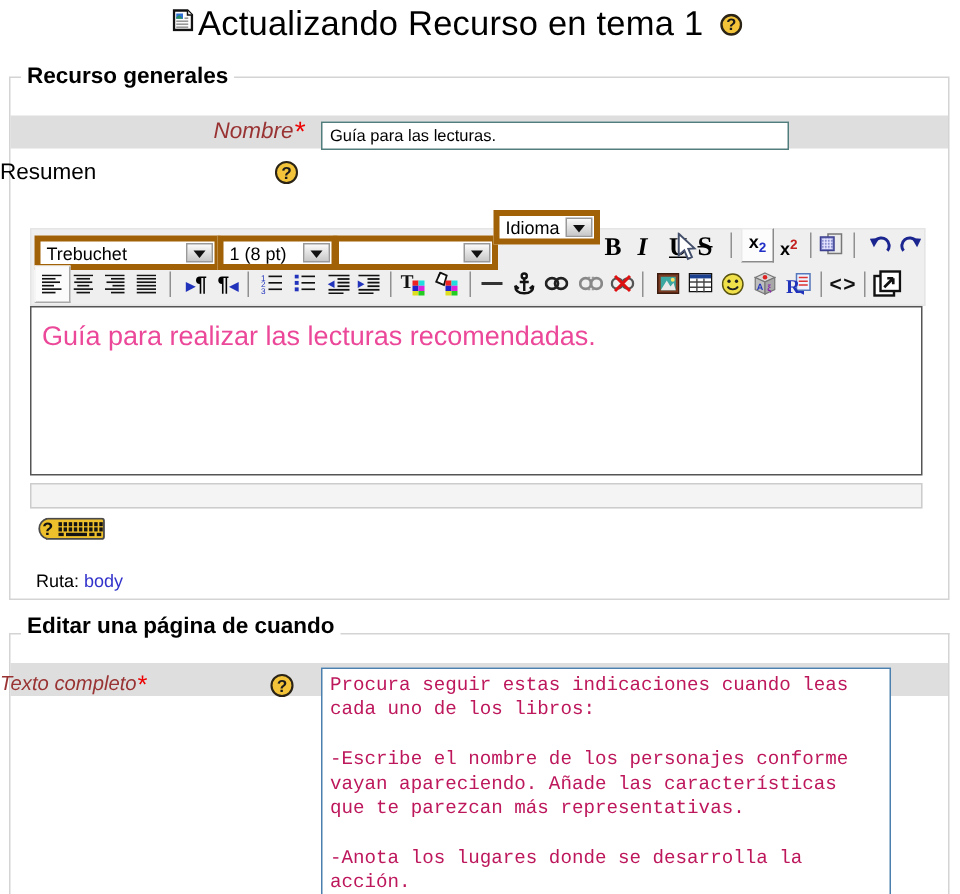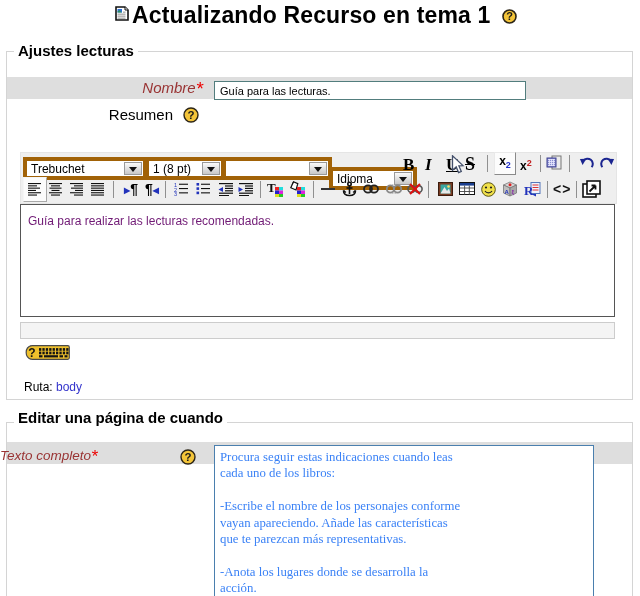--- a/index.html
+++ b/index.html
@@ -28,36 +28,36 @@
 <div class="abs" id="titlebar" style="left:115px;top:2px;white-space:nowrap;">
   <svg id="docicon" width="14" height="15" viewBox="0 0 14 15" style="vertical-align:2px;">
         <path d="M1 1h9l3 3v10H1z" fill="#fff" stroke="#111" stroke-width="1.6"></path>
         <path d="M10 1v3h3" fill="#fff" stroke="#111" stroke-width="1"></path>
         <rect x="2.5" y="3" width="4.5" height="3.5" fill="#2e6fd8"></rect>
         <path d="M2.5 5.5l2-1.5 2.5 2.5h-4.5z" fill="#2a8f62"></path>
         <rect x="8" y="5.6" width="2.5" height="1.1" fill="#999"></rect>
         <rect x="2.5" y="7.6" width="8" height="1.1" fill="#999"></rect>
         <rect x="2.5" y="9.6" width="8" height="1.1" fill="#999"></rect>
         <rect x="2.5" y="11.6" width="8" height="1.1" fill="#999"></rect>
-      </svg><span style="font-size:23px;font-weight:bold;color:#000;margin-left:3px;letter-spacing:0.15px;">Actualizando Recurso en tema 1</span><svg width="15" height="15" viewBox="0 0 15 15" style="vertical-align:-1px;margin-left:11px;">
+      </svg><span style="font-size:23px;font-weight:normal;color:#000;margin-left:3px;letter-spacing:0.15px;">Actualizando Recurso en tema 1</span><svg width="15" height="15" viewBox="0 0 15 15" style="vertical-align:-1px;margin-left:11px;">
         <circle cx="7.5" cy="7.5" r="6.5" fill="#f3c439" stroke="#2b2416" stroke-width="1.6"></circle>
         <text x="7.5" y="11.3" font-size="11" font-weight="bold" text-anchor="middle" fill="#1a1a1a" font-family="Liberation Sans,sans-serif">?</text>
       </svg>
 </div>
 
 <div class="fset" style="left:6px;top:51px;width:625px;height:347px;"></div>
-<div class="abs legend" style="left:14px;top:42px;">Ajustes lecturas</div>
+<div class="abs legend" style="left:14px;top:42px;">Recurso generales</div>
 
 <div class="graybar" style="top:77px;"></div>
 <div class="abs rlabel" style="left:0;top:79px;width:203px;text-align:right;">Nombre<span class="ast">*</span></div>
 <div class="abs" style="left:214px;top:81px;width:310px;height:17px;border:1px solid #527d7d;background:#fff;font-size:11px;">
       <span style="position:absolute;left:5px;top:3px;">Guía para las lecturas.</span>
     </div>
 
-<div class="abs blabel" style="left:0;top:106px;width:173px;text-align:right;">Resumen</div>
+<div class="abs blabel" style="left:0;top:106px;width:173px;">Resumen</div>
 <svg class="abs" style="left:183px;top:107px;" width="16" height="16" viewBox="0 0 16 16">
       <circle cx="8" cy="8" r="7" fill="#f3c439" stroke="#2b2416" stroke-width="1.4"></circle>
       <text x="8" y="12" font-size="11.5" font-weight="bold" text-anchor="middle" fill="#1a1a1a" font-family="Liberation Sans,sans-serif">?</text>
     </svg>
 
 <div class="tb" style="left:20px;top:152px;width:597px;height:52px;border:1px solid #e5e5e5;box-sizing:border-box;"></div>
 
 <div class="sel" style="left:23px;top:157px;width:116px;">
       <span class="txt">Trebuchet</span>
       <span class="btn">
@@ -68,21 +68,21 @@
       <span class="txt">1 (8 pt)</span>
       <span class="btn">
         <span class="tri"></span>
       </span>
     </div>
 <div class="sel" style="left:222px;top:157px;width:102px;">
       <span class="btn">
         <span class="tri"></span>
       </span>
     </div>
-<div class="sel" style="left:329px;top:167px;width:63px;padding-left:17px;">
+<div class="sel" style="left:329px;top:140px;width:63px;">
       <span class="txt">Idioma</span>
       <span class="btn">
         <span class="tri"></span>
       </span>
     </div>
 
 <div class="abs serif" style="left:403px;top:155px;font-size:17px;font-weight:bold;">B</div>
 <div class="abs serif" style="left:425px;top:155px;font-size:17px;font-style:italic;font-weight:bold;">I</div>
 <div class="abs serif" style="left:446px;top:155px;font-size:17px;font-weight:bold;text-decoration:underline;">U</div>
 <svg class="abs" style="left:451px;top:155px;" width="14" height="21" viewBox="0 0 14 21">
@@ -289,21 +289,21 @@
 <div class="sep2" style="left:547px;"></div>
 <div class="abs" style="left:553px;top:181px;font-size:14px;font-weight:bold;color:#111;letter-spacing:1px;">&lt;&gt;</div>
 <div class="sep2" style="left:576px;"></div>
 <svg class="abs" style="left:582px;top:180px;" width="19" height="18" viewBox="0 0 19 18">
       <rect x="1" y="4" width="13" height="13" fill="#fff" stroke="#111" stroke-width="1.6"></rect>
       <rect x="5" y="1" width="13" height="13" fill="#fff" stroke="#111" stroke-width="1.6"></rect>
       <path d="M7.5 11.5 L13.5 5.5 M13.5 5.5 L9.5 5.5 M13.5 5.5 L13.5 9.5" stroke="#111" stroke-width="1.8" fill="none"></path>
     </svg>
 
 <div class="abs" style="left:20px;top:204px;width:595px;height:113px;background:#fff;border:1px solid #555;box-sizing:border-box;"></div>
-<div class="abs" style="left:28px;top:214px;font-size:12px;color:#701a75;">Guía para realizar las lecturas recomendadas.</div>
+<div class="abs" style="left:28px;top:214px;font-size:18px;color:#ec4899;">Guía para realizar las lecturas recomendadas.</div>
 
 <div class="abs" style="left:20px;top:322px;width:595px;height:17px;background:#f4f4f4;border:1px solid #ccc;box-sizing:border-box;"></div>
 <div class="abs" style="left:24px;top:340px;font-size:12px;color:#000;margin-top:40px;">Ruta: <span style="color:#3333cc;">body</span></div>
 
 <svg class="abs" style="left:24px;top:345px;" width="46" height="15" viewBox="0 0 46 15">
       <rect x="6.5" y="0.7" width="38.8" height="13.6" rx="1.5" fill="#eec02c" stroke="#4a4a4a" stroke-width="1.2"></rect>
       <path d="M7.5 0.7 A7 7 0 0 0 7.5 14.3" fill="#eec02c" stroke="#4a4a4a" stroke-width="1.2"></path>
       <text x="7.8" y="11.8" font-size="12" font-weight="bold" text-anchor="middle" fill="#111" font-family="Liberation Sans,sans-serif">?</text>
       <g fill="#141414">
         <rect x="15.0" y="3.1" width="2.3" height="2.7"></rect>
@@ -335,21 +335,21 @@
 <div class="abs legend" style="left:14px;top:409px;">Editar una página de cuando</div>
 
 <div class="graybar" style="top:442px;height:22px;"></div>
 <div class="abs rlabel" style="left:0;top:448px;width:174px;font-size:13.5px;">Texto completo<span class="ast">*</span></div>
 <svg class="abs" style="left:180px;top:449px;" width="16" height="16" viewBox="0 0 16 16">
       <circle cx="8" cy="8" r="7" fill="#f3c439" stroke="#2b2416" stroke-width="1.4"></circle>
       <text x="8" y="12" font-size="11.5" font-weight="bold" text-anchor="middle" fill="#1a1a1a" font-family="Liberation Sans,sans-serif">?</text>
     </svg>
 
 <div class="abs" style="left:214px;top:445px;width:380px;height:160px;border:1px solid #4a7fae;background:#fff;box-sizing:border-box;"></div>
-<div class="abs" style="left:220px;top:449px;font-family:Liberation Serif, serif;font-size:12.8px;line-height:16.4px;color:#3b82f6;white-space:pre;">Procura seguir estas indicaciones cuando leas
+<div class="abs" style="left:220px;top:449px;font-family:Liberation Mono, monospace;font-size:12.8px;line-height:16.4px;color:#be185d;white-space:pre;">Procura seguir estas indicaciones cuando leas
 cada uno de los libros:
 
 -Escribe el nombre de los personajes conforme
 vayan apareciendo. Añade las características
 que te parezcan más representativas.
 
 -Anota los lugares donde se desarrolla la
 acción.</div>
 
 </div>

